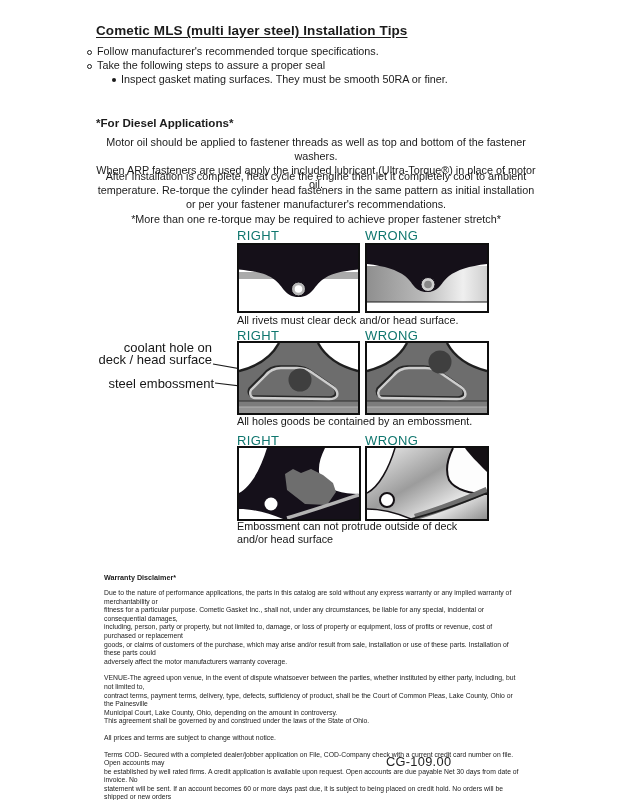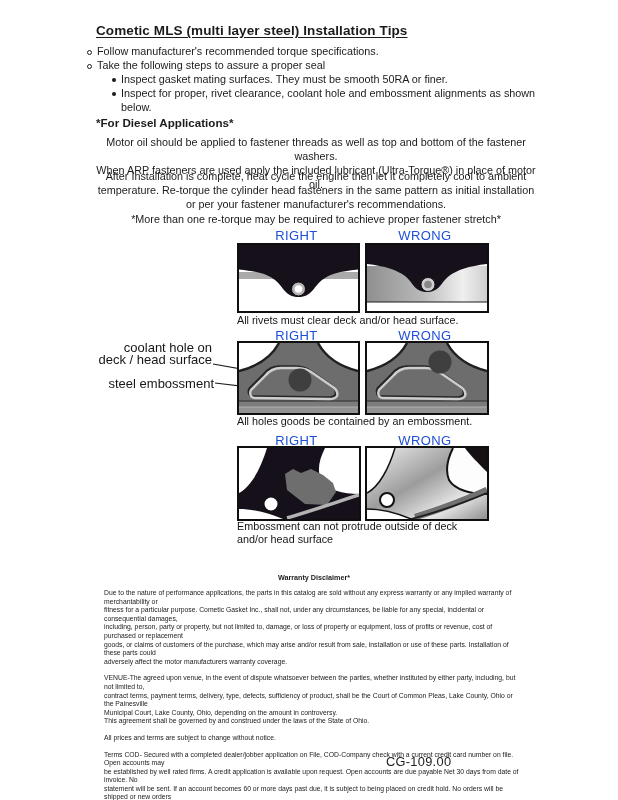--- a/index.html
+++ b/index.html
@@ -20,21 +20,21 @@
   .tips .li.sub{margin-left:24px;}
   .tips .li.sub::before{content:"";position:absolute;left:1px;top:5.2px;width:4.2px;height:4.2px;
     background:#1b1b1b;border-radius:50%;}
   
   .diesel-heading{left:96px;top:116px;font-size:11.6px;font-weight:bold;}
   .body-p{font-size:10.8px;line-height:14px;white-space:pre-line;text-align:center;}
   .p-oil{left:96px;top:135px;width:440px;}
   .p-retorque{left:96px;top:169px;width:440px;}
   .p-note{left:96px;top:212px;width:440px;}
   
-  .fig-label{font-size:13px;letter-spacing:.4px;text-align:center;color:#1d4ed8;}
+  .fig-label{font-size:13px;letter-spacing:.4px;text-align:left;color:#0f766e;}
   .fig-box{border:2px solid #0f0f0f;background:#fff;line-height:0;}
   .fig-caption{font-size:10.8px;line-height:12.5px;white-space:pre-line;color:#161616;}
   .r1-right-label{left:237px;top:228px;width:119px;}
   .r1-wrong-label{left:365px;top:228px;width:120px;}
   .r1-right-box{left:237px;top:243px;width:119px;height:66px;}
   .r1-wrong-box{left:365px;top:243px;width:120px;height:66px;}
   .r1-caption{left:237px;top:314px;width:280px;}
   .r2-right-label{left:237px;top:328px;width:119px;}
   .r2-wrong-label{left:365px;top:328px;width:120px;}
   .r2-right-box{left:237px;top:341px;width:119px;height:70px;}
@@ -45,35 +45,34 @@
   .r3-right-box{left:237px;top:446px;width:120px;height:71px;}
   .r3-wrong-box{left:365px;top:446px;width:120px;height:71px;}
   .r3-caption{left:237px;top:520px;width:268px;}
   
   .ann{font-size:13px;line-height:12.4px;text-align:right;white-space:pre-line;color:#161616;}
   .ann-coolant{left:90px;top:342px;width:122px;}
   .ann-emboss{left:90px;top:378px;width:124px;}
   .leader-svg{left:205px;top:352px;width:100px;height:45px;}
   
   .legal{left:104px;top:573px;width:420px;}
-  .legal-heading{font-size:7.2px;font-weight:bold;margin:0 0 7px 0;text-align:center;}
+  .legal-heading{font-size:7.2px;font-weight:bold;margin:0 0 7px 0;}
   .legal p{font-size:6.8px;line-height:8.6px;margin:0 0 8px 0;white-space:pre-line;}
   
   .page-code{left:386px;top:754px;font-size:12.8px;letter-spacing:.3px;color:#222;}
 </style>
 </head>
 <body>
 
 <div class="abs doc-title">Cometic MLS (multi layer steel) Installation Tips</div>
 
 <div class="abs tips">
   <div class="li main">Follow manufacturer's recommended torque specifications.</div>
   <div class="li main">Take the following steps to assure a proper seal</div>
   <div class="li sub">Inspect gasket mating surfaces. They must be smooth 50RA or finer.</div>
-  <div class="li sub">Inspect for proper, rivet clearance, coolant hole and embossment alignments as shown below.</div>
 </div>
 
 <div class="abs diesel-heading">*For Diesel Applications*</div>
 <div class="abs body-p p-oil">Motor oil should be applied to fastener threads as well as top and bottom of the fastener washers.
 When ARP fasteners are used apply the included lubricant (Ultra-Torque®) in place of motor oil.</div>
 <div class="abs body-p p-retorque">After Installation is complete, heat cycle the engine then let it completely cool to ambient
 temperature. Re-torque the cylinder head fasteners in the same pattern as initial installation
 or per your fastener manufacturer's recommendations.</div>
 <div class="abs body-p p-note">*More than one re-torque may be required to achieve proper fastener stretch*</div>
 

